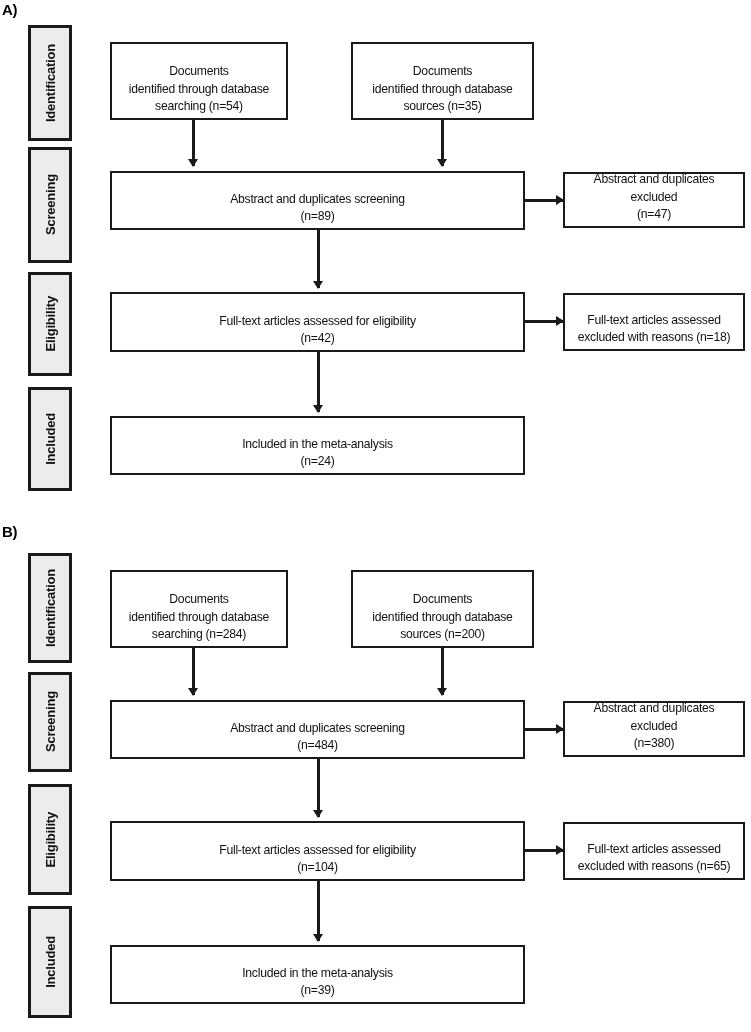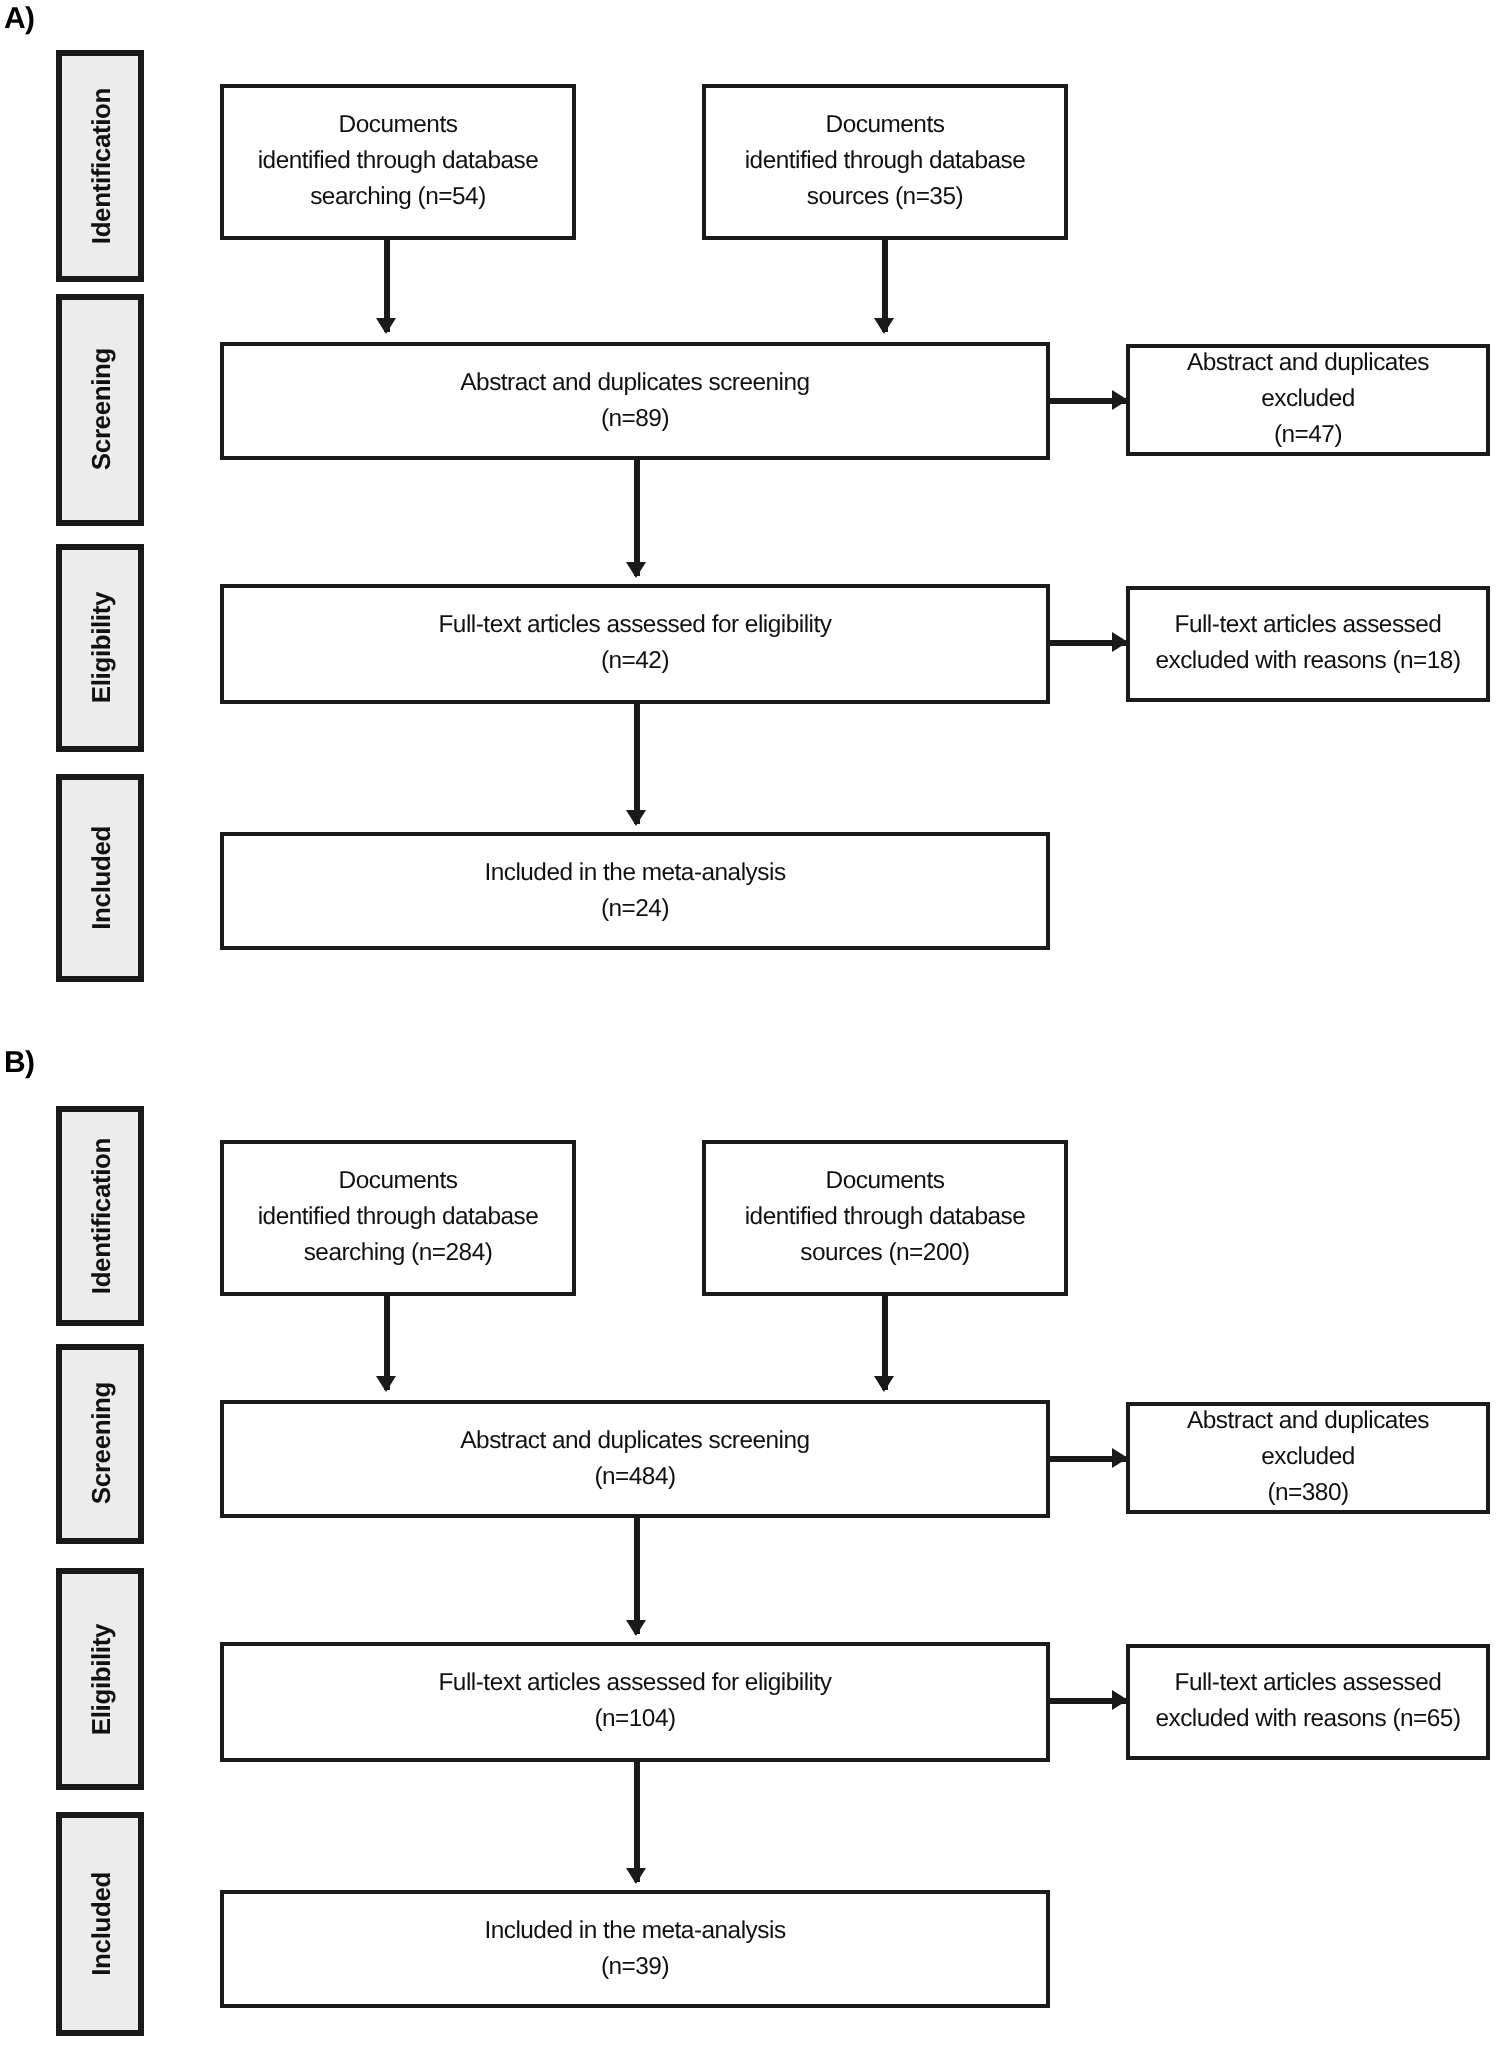--- a/index.html
+++ b/index.html
@@ -44,21 +44,21 @@
     letter-spacing: -0.2px;
     white-space: nowrap;
   }
 
   
   .box {
     position: absolute;
     background: #ffffff;
     border: 2.5px solid #1a1a1a;
     display: flex;
-    align-items: center;
+    align-items: flex-end;
     justify-content: center;
     text-align: center;
     padding: 2px 6px;
   }
   .box-text {
     font-size: 12.2px;
     line-height: 1.45;
     color: #111;
     letter-spacing: -0.25px;
     white-space: pre-line;

